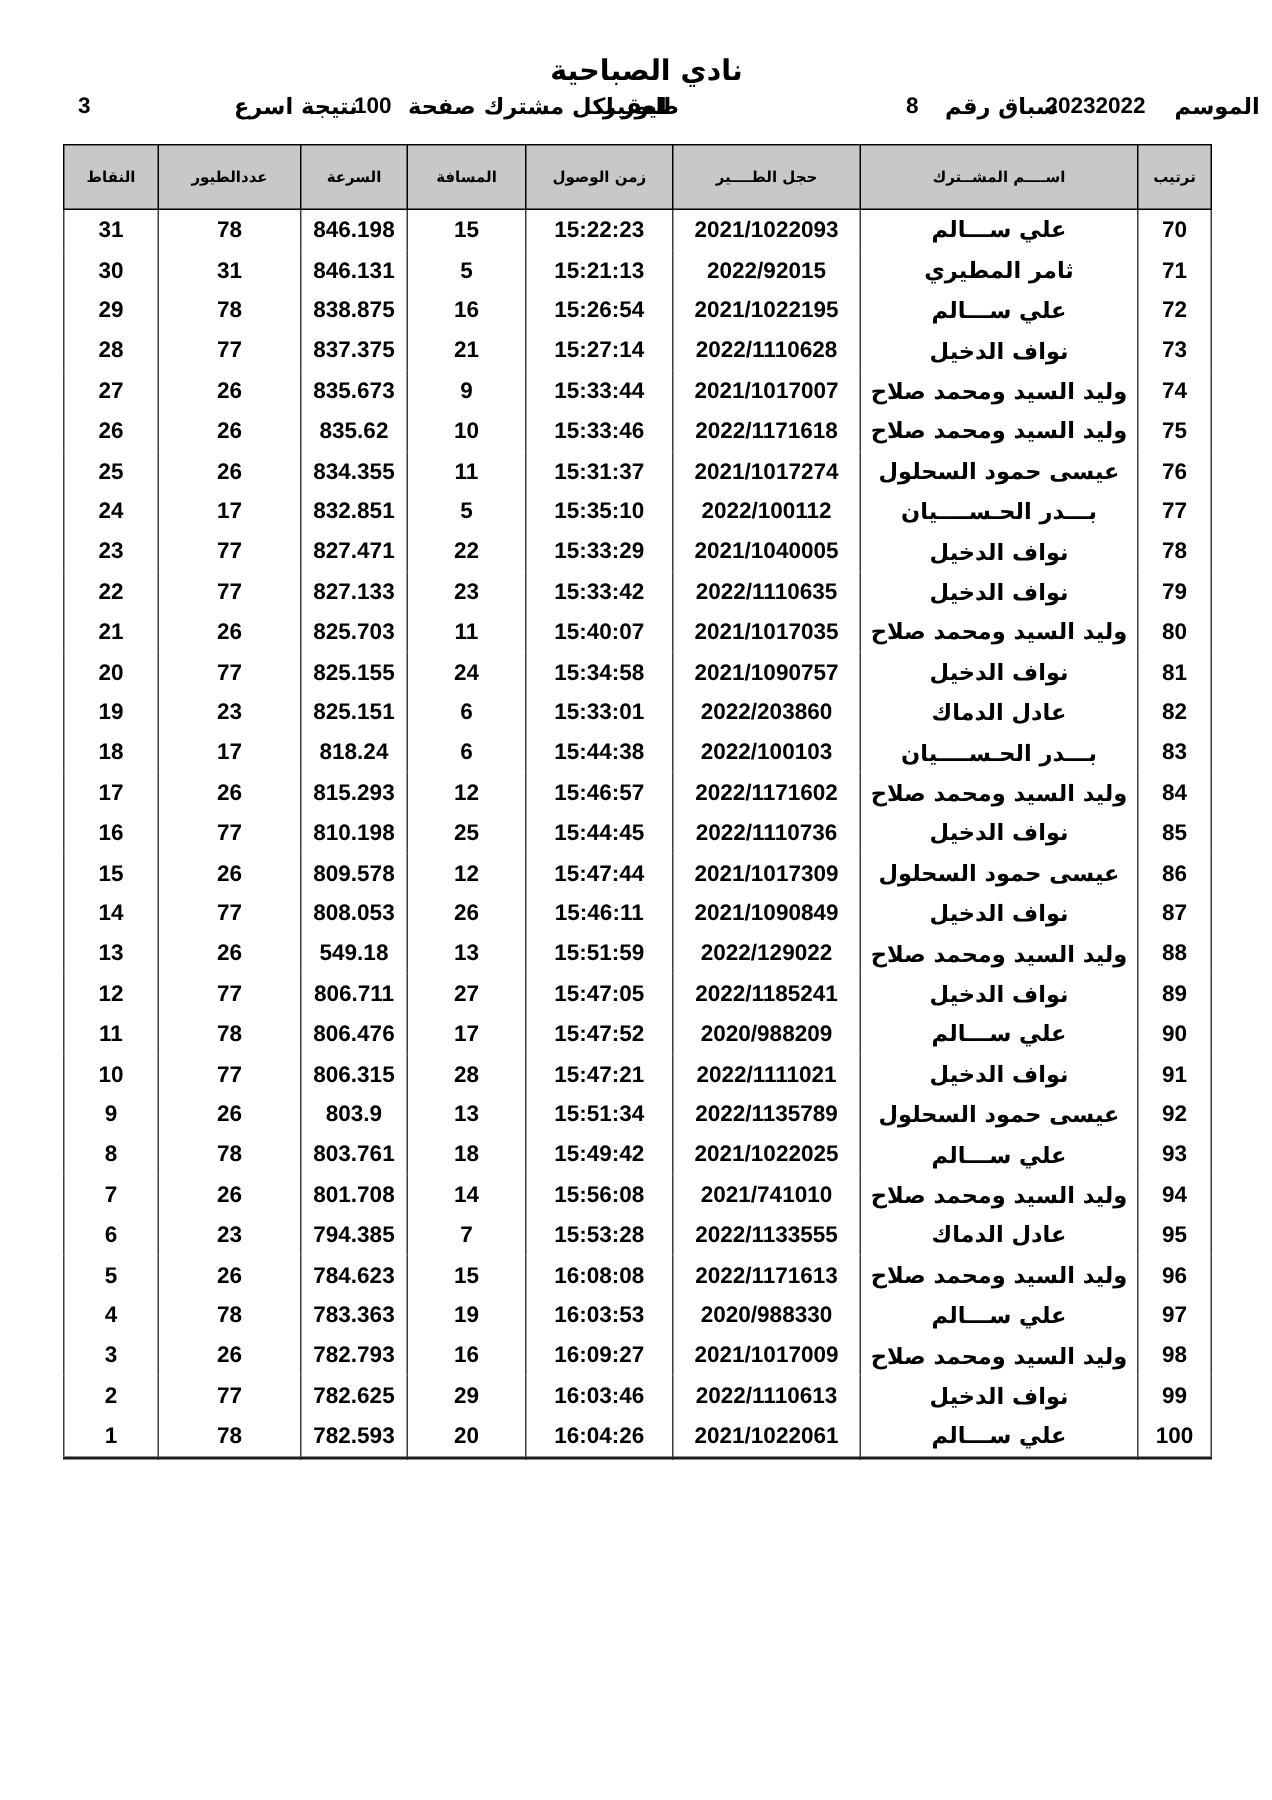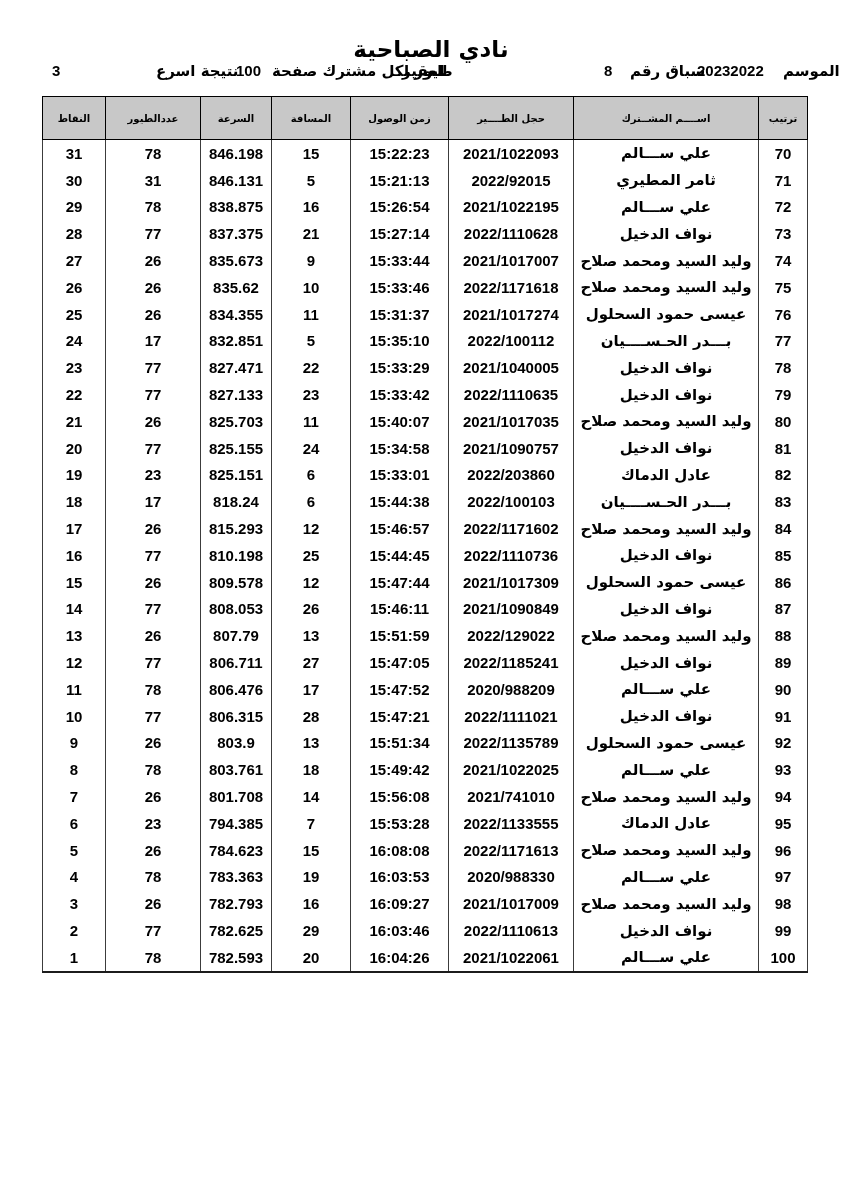--- a/index.html
+++ b/index.html
@@ -5,21 +5,21 @@
   html,body { margin:0; padding:0; }
   body {
     width:848px; height:1200px; position:relative;
     background:#ffffff; color:#000;
     font-family:"Liberation Sans","DejaVu Sans",sans-serif;
     overflow:hidden;
   }
   .title {
     position:absolute; top:36px; left:0; width:100%;
     text-align:center; padding-left:14px; box-sizing:border-box;
-    font-size:23px; font-weight:bold;
+    font-size:19px; font-weight:bold;
     font-family:"DejaVu Sans",sans-serif;
   }
   .metaline { position:absolute; top:62px; left:0; width:848px; height:26px; font-size:15px; font-weight:bold; }
   .m { position:absolute; top:0; white-space:nowrap; font-family:"DejaVu Sans",sans-serif; }
   .m-page-no      { left:52px;  font-family:"Liberation Sans",sans-serif; }
   .m-result-label { left:156px; }
   .m-result-count { left:236px; font-family:"Liberation Sans",sans-serif; }
   .m-result-suffix{ left:272px; }
   .m-location     { left:402px; }
   .m-race-no      { left:604px; font-family:"Liberation Sans",sans-serif; }
@@ -277,21 +277,21 @@
     <td class="c-speed num">808.053</td>
     <td class="c-birds num">77</td>
     <td class="c-points num">14</td>
   </tr>
       <tr>
     <td class="c-rank num">88</td>
     <td class="c-name">وليد السيد ومحمد صلاح</td>
     <td class="c-ring num">2022/129022</td>
     <td class="c-arrival num">15:51:59</td>
     <td class="c-distance num">13</td>
-    <td class="c-speed num">807.79</td>
+    <td class="c-speed num">549.18</td>
     <td class="c-birds num">26</td>
     <td class="c-points num">13</td>
   </tr>
       <tr>
     <td class="c-rank num">89</td>
     <td class="c-name">نواف الدخيل</td>
     <td class="c-ring num">2022/1185241</td>
     <td class="c-arrival num">15:47:05</td>
     <td class="c-distance num">27</td>
     <td class="c-speed num">806.711</td>

